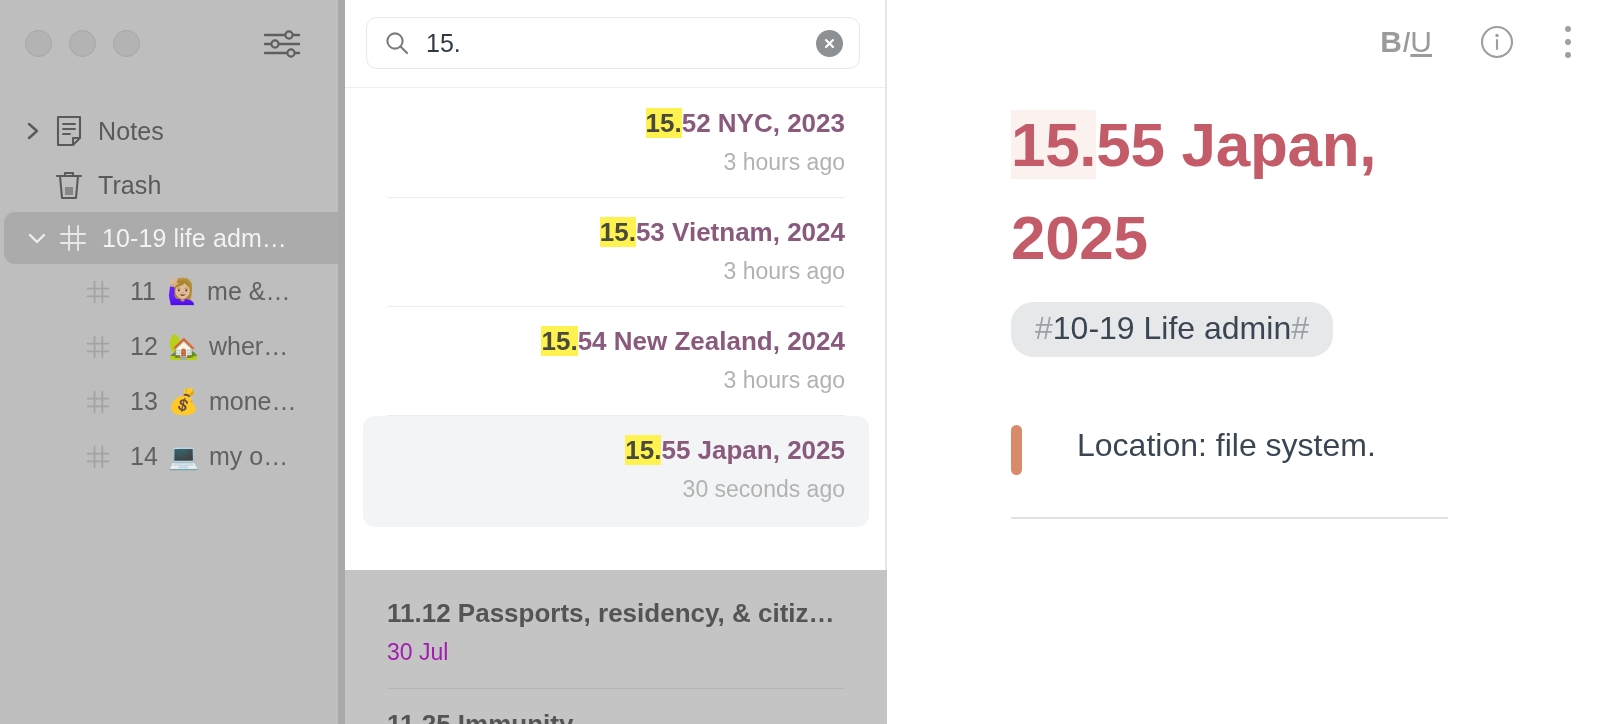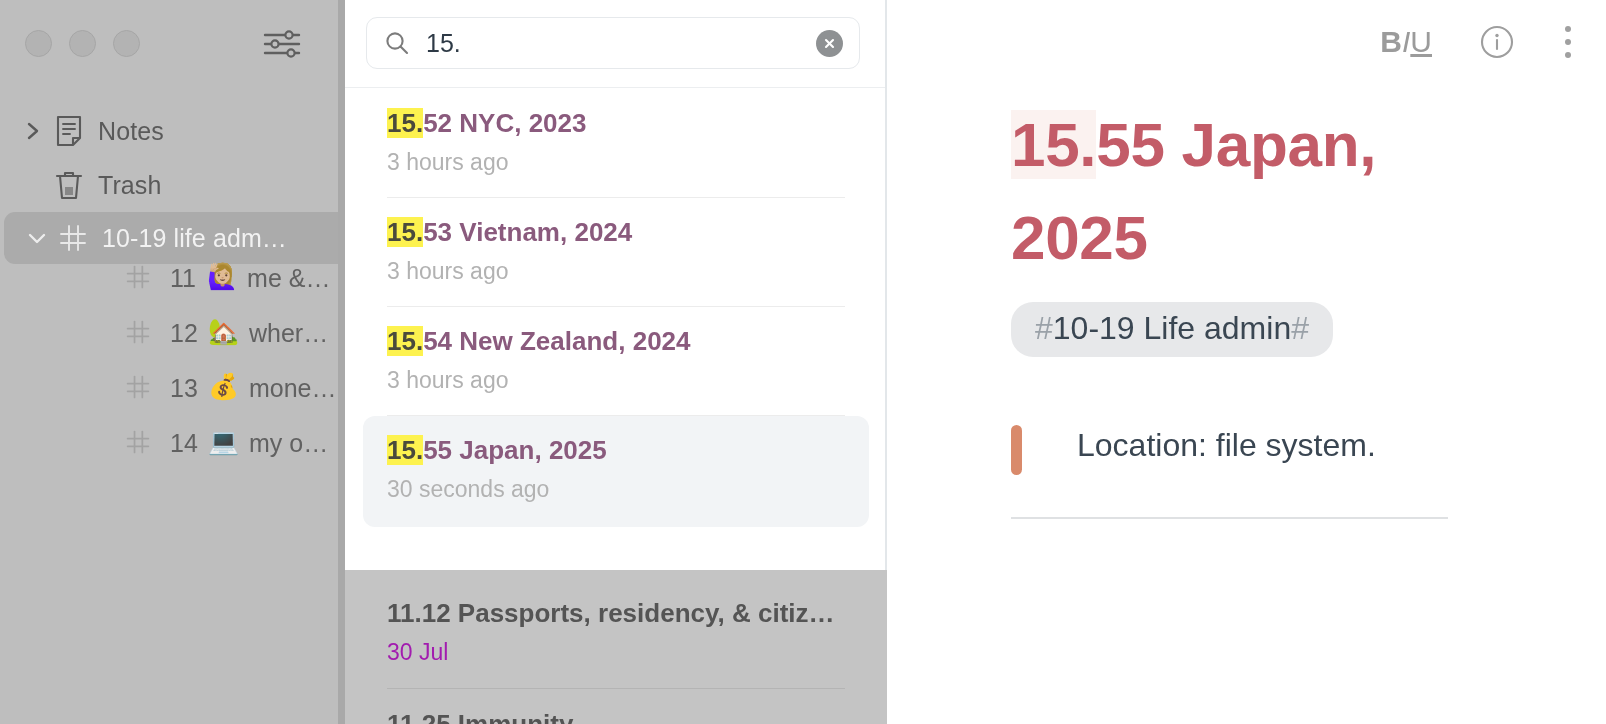--- a/index.html
+++ b/index.html
@@ -60,25 +60,24 @@
   .nav-row.selected {
     background: #ababab;
     color: #ffffff;
     border-radius: 11px;
     margin: 0 14px 0 4px;
     height: 52px;
   }
   .nav-row.selected .nav-label { color: #f2f2f2; }
 
   .child-row {
-    display: flex; align-items: flex-start;
+    display: flex; align-items: center;
     height: 55px; padding-left: 80px;
     color: #616161;
     font-size: 25px;
-    margin-left: 40px;
   }
   .child-row .child-ico {
     width: 36px; flex: 0 0 36px; display: flex;
     align-items: center; justify-content: center;
     opacity: .55;
   }
   .child-row .child-num { padding-left: 14px; }
   .child-row .child-emoji {
     padding-left: 11px; font-size: 25px; line-height: 1;
   }
@@ -139,21 +138,21 @@
     display: flex; align-items: center; justify-content: center;
   }
 
   .results { position: absolute; left: 0; top: 89px; width: 542px; }
   .res-item {
     padding: 19px 0 4px 0;
     margin: 0 18px;
     border-radius: 12px;
   }
   .res-item.active { background: #f2f4f6; padding-bottom: 24px; }
-  .res-inner { padding: 0 24px; }
+  .res-inner { padding: 0 24px; text-align: right; }
   .res-title {
     font-size: 26px; font-weight: bold;
     color: #8a5a7d;
     white-space: nowrap;
   }
   .res-title .hl {
     background: #fdf24f;
     color: #4a4a3c;
   }
   .res-date { font-size: 23px; color: #b2b2b2; margin-top: 10px; }

